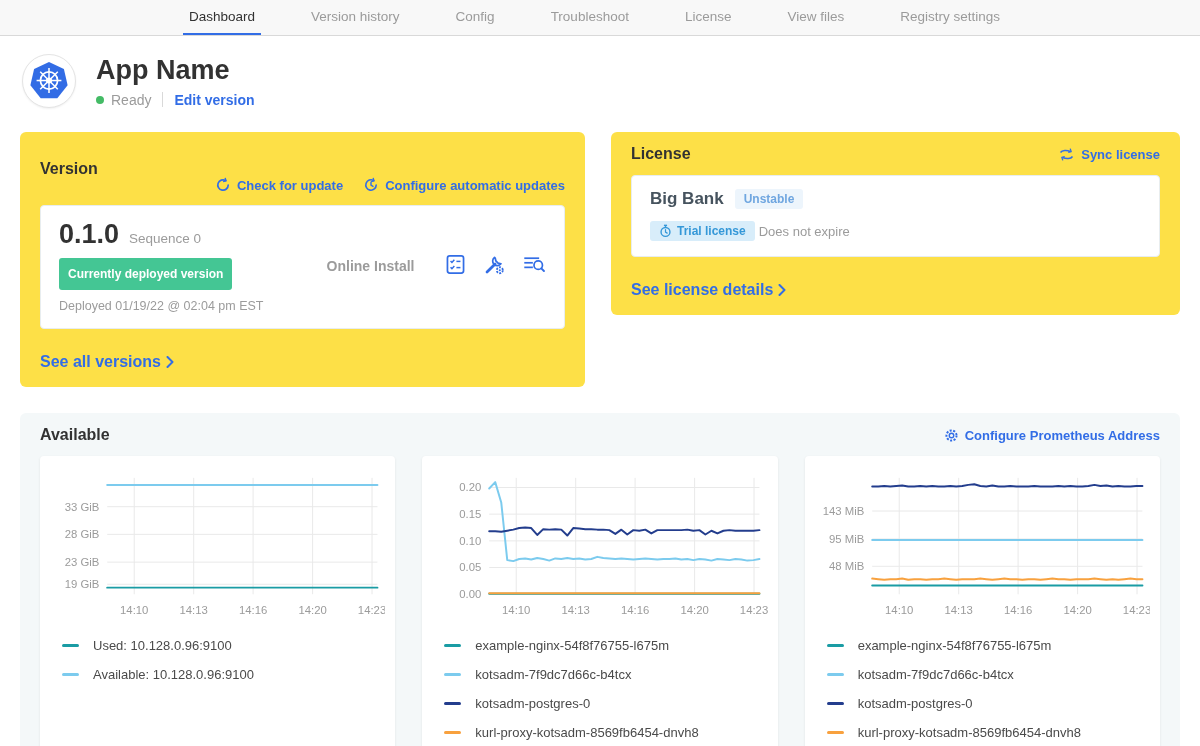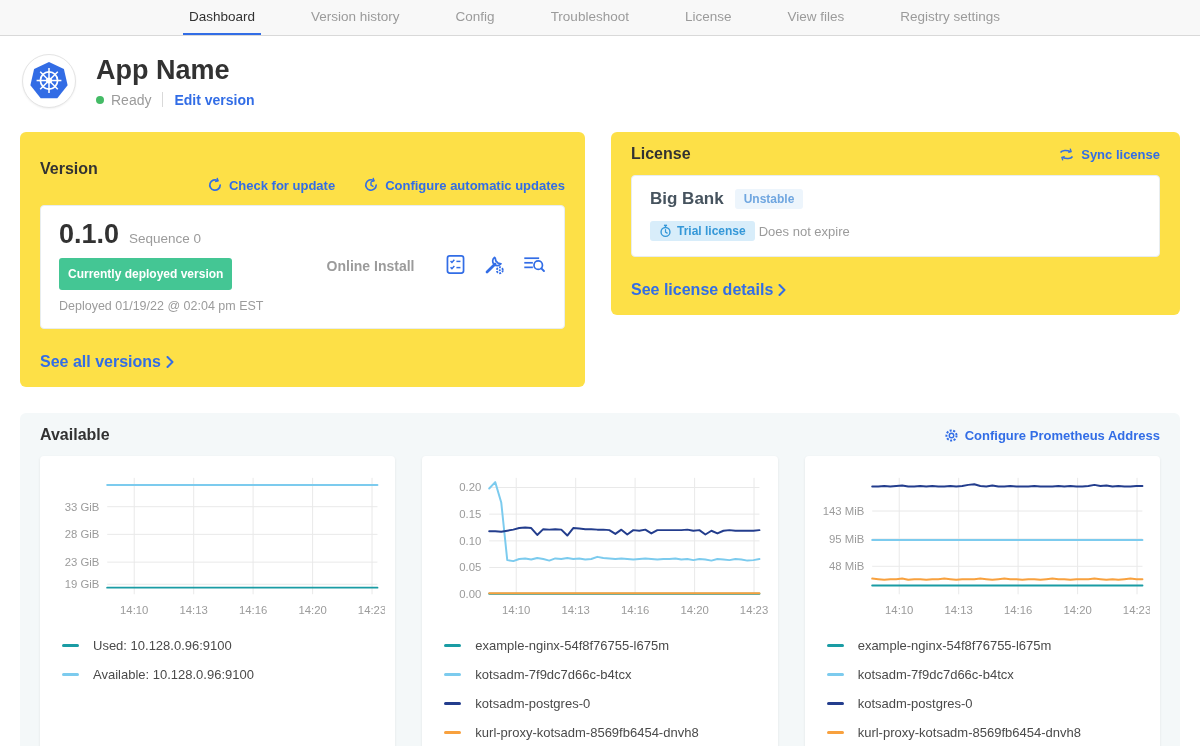--- a/index.html
+++ b/index.html
@@ -27,21 +27,21 @@
   .vdiv { width:1px; height:15px; background:#d9d9d9; }
   .link { color:#326de6; font-weight:600; cursor:pointer; text-decoration:none;
           display:inline-flex; align-items:center; }
   .edit-config { margin-left:11px; font-size:14px; }
 
   
   .cards-row { display:flex; gap:26px; padding:0 20px; margin-top:16px; align-items:flex-start; }
   .card { background:#fde047; border-radius:6px; padding:13px 20px 16px; }
   .card-head { display:flex; justify-content:space-between; align-items:center; margin-bottom:12px; }
   .card-title { font-size:16px; font-weight:700; }
-  .card-actions { display:flex; gap:28px; align-items:center;margin-top:32px; }
+  .card-actions { display:flex; gap:20px; align-items:center;margin-top:32px; }
   .action-link { font-size:13px; gap:6px; }
   .inner-card { background:#fff; border:1px solid #e8edef; border-radius:4px; padding:13px 18px 15px; }
 
   .version-card { width:565px; }
   .version-inner { display:flex; align-items:center; }
   .v-left { min-width:238px; }
   .v-num-row { display:flex; align-items:baseline; }
   .v-number { font-size:27px; font-weight:700; }
   .v-seq { font-size:13.5px; color:#9b9b9b; margin-left:10px; }
   .deploy-badge { display:inline-block; margin-top:8px; background:#44c694; color:#fff;

